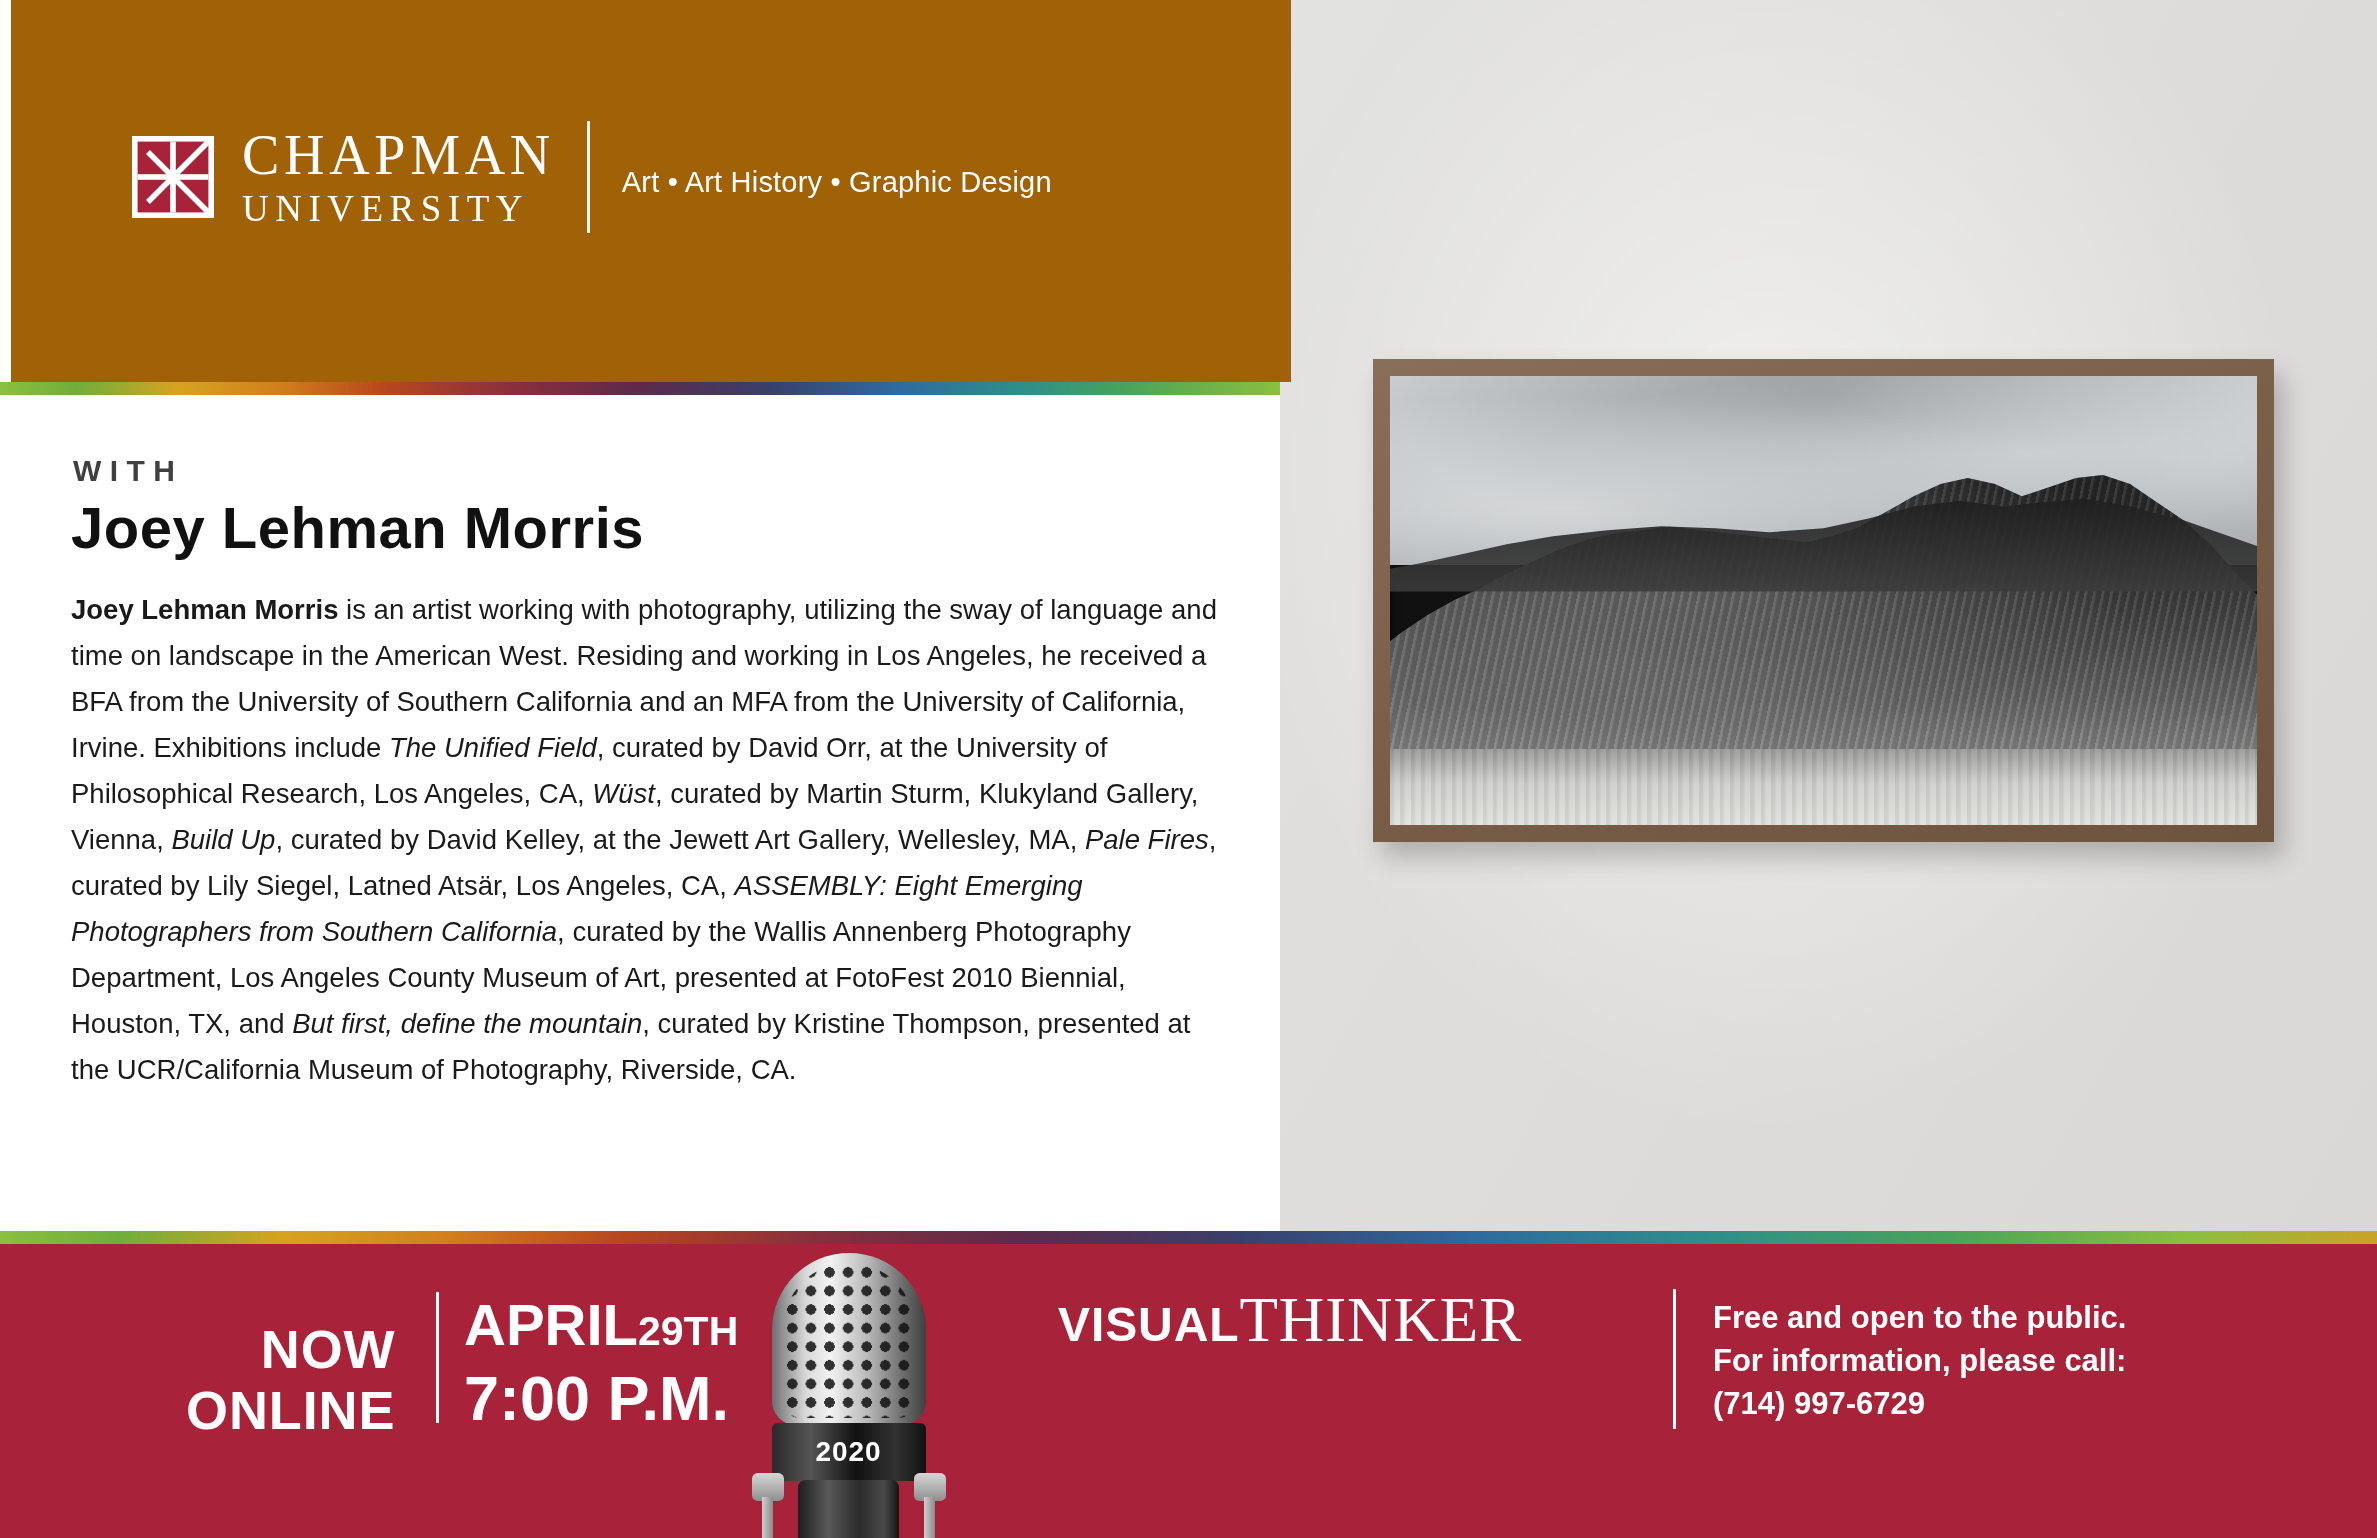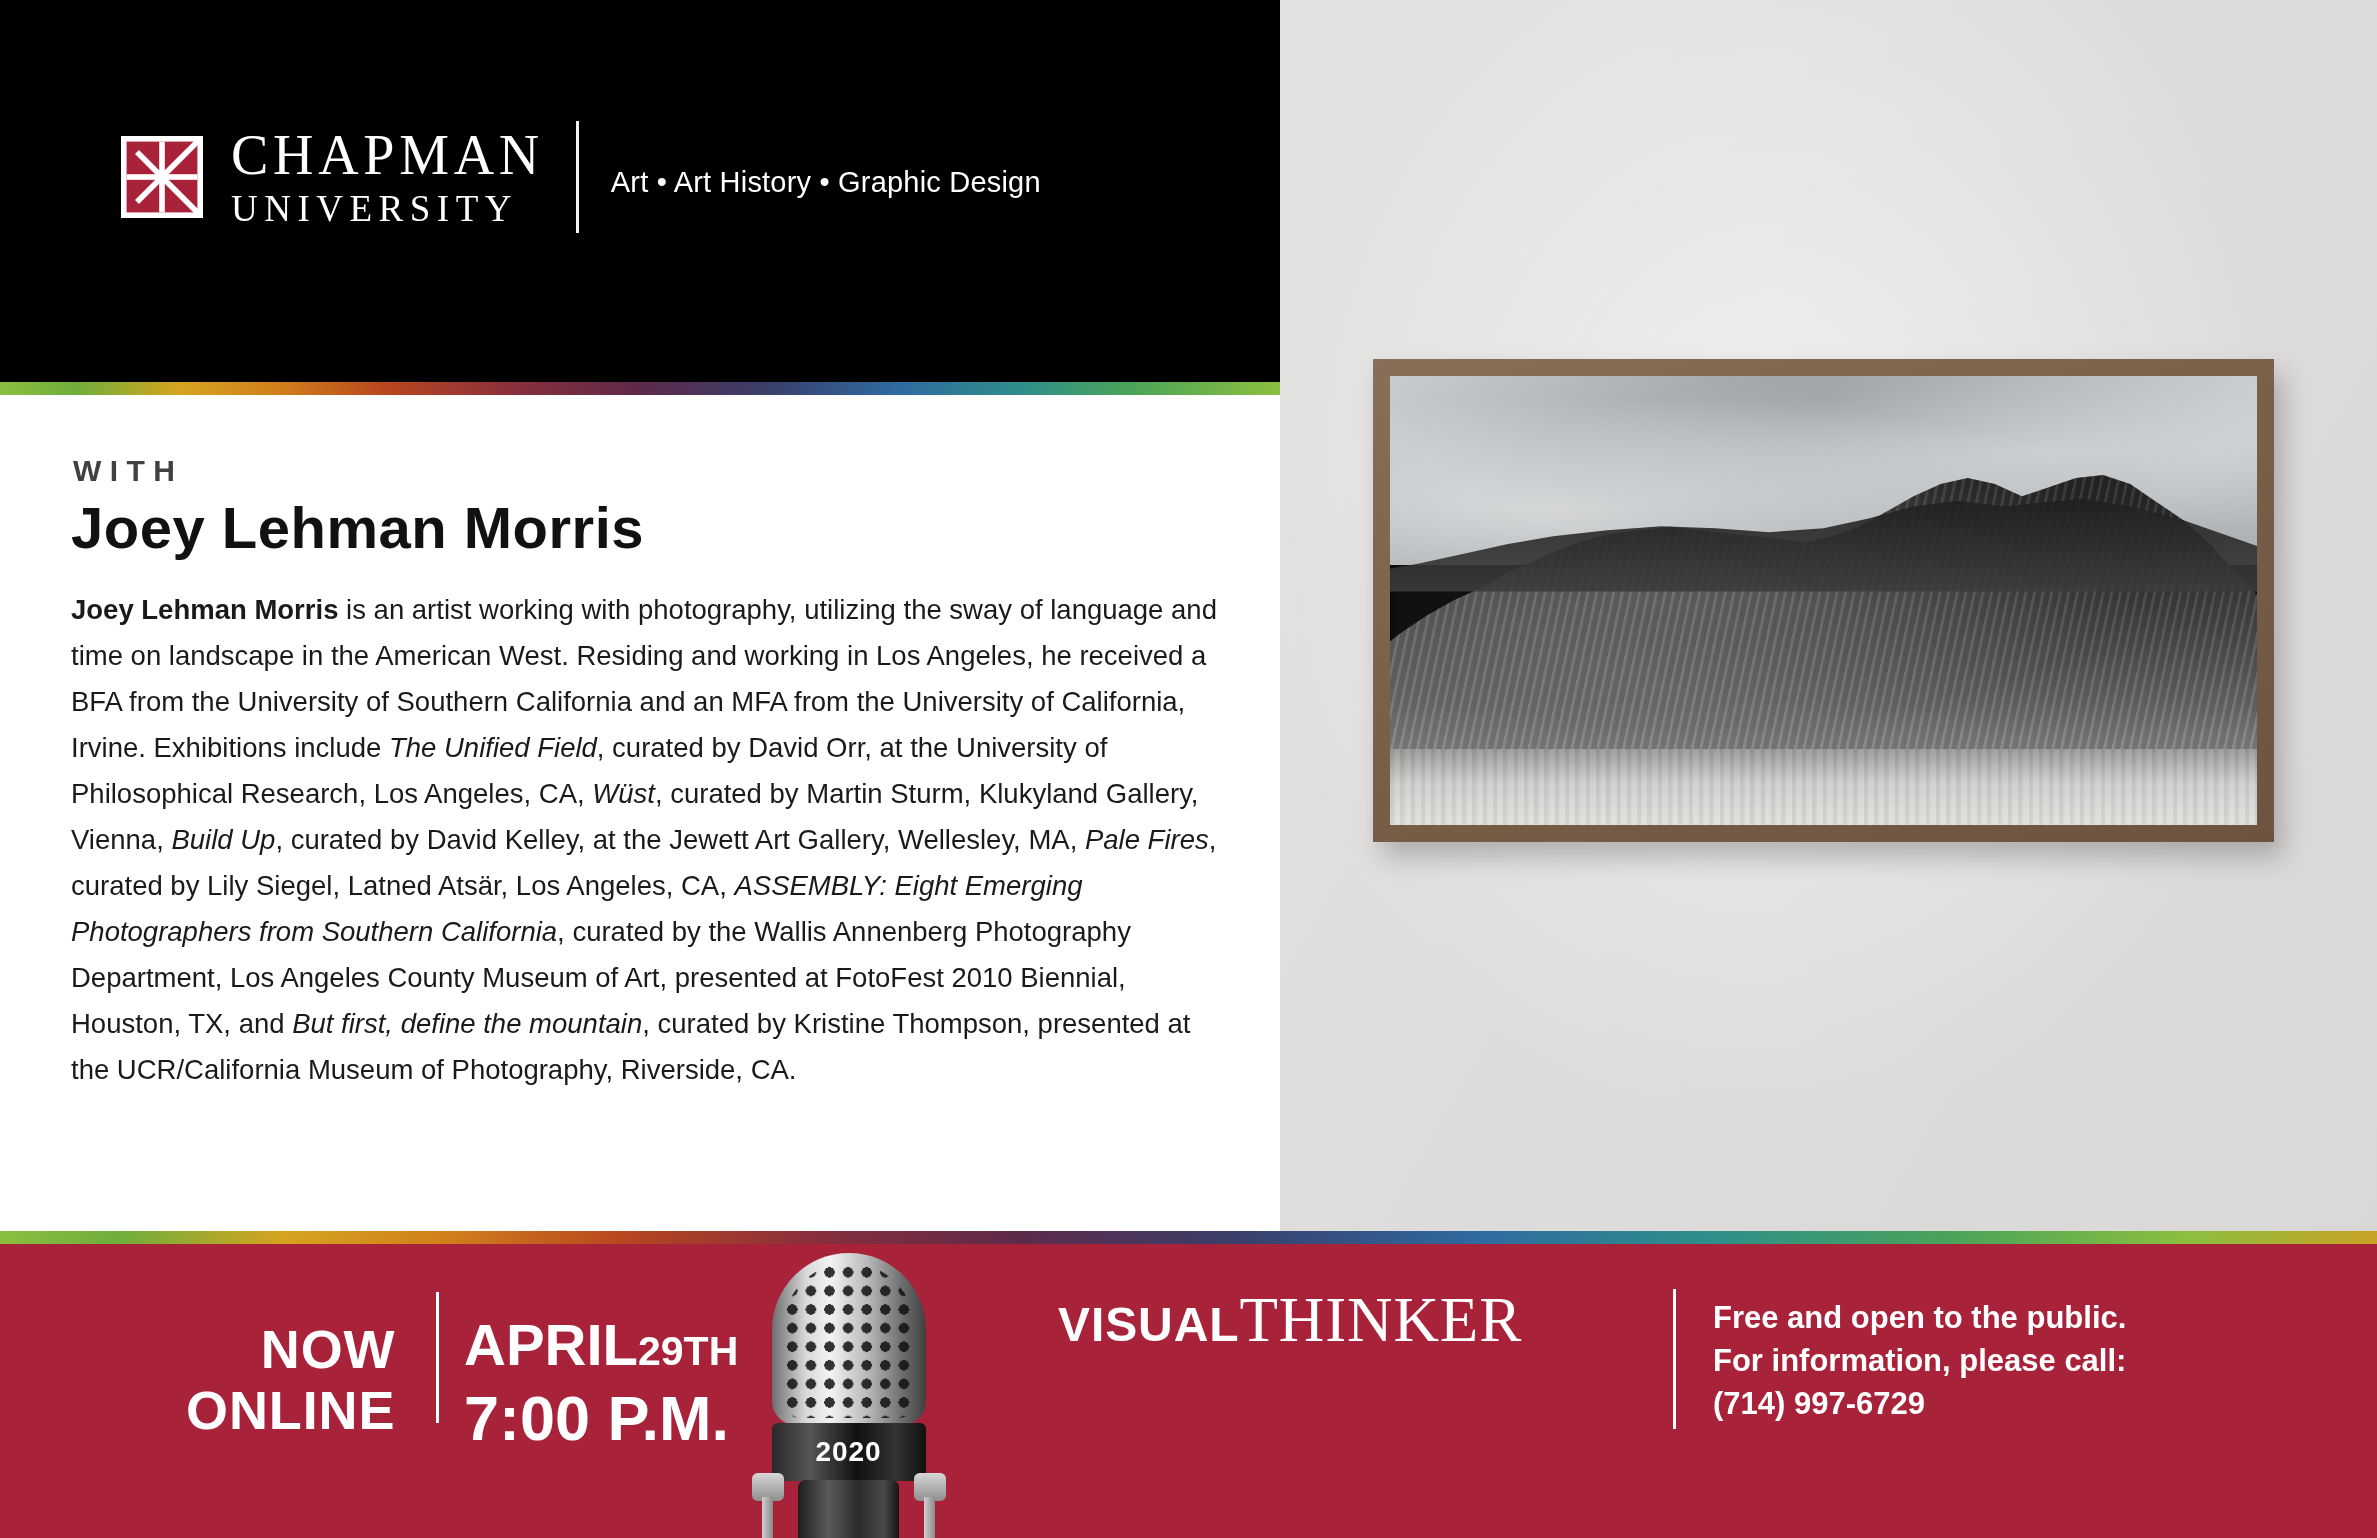--- a/index.html
+++ b/index.html
@@ -120,24 +120,24 @@
   
   .left-col {
     position: absolute;
     left: 0; top: 0;
     width: 1280px;
     height: 1231px;
     background: #ffffff;
   }
   .header-band {
     position: absolute;
-    left: 0; top: 0;
+    left: 11px; top: 0;
     width: 1280px;
     height: 382px;
-    background: #000000;
+    background: #a16207;
   }
   .logo-row {
     position: absolute;
     left: 121px;
     top: 121px;
     display: flex;
     align-items: center;
   }
   .logo-mark {
     width: 82px;
@@ -273,21 +273,20 @@
     top: 48px;
     width: 2.8px;
     height: 131px;
     background: #ffffff;
   }
   .date-block {
     position: absolute;
     left: 464px;
     top: 52px;
     line-height: 1;
-    margin-top: 20px;
   }
   .date-line {
     font-size: 58px;
     font-weight: bold;
     letter-spacing: 0px;
     white-space: nowrap;
   }
   .date-line .small {
     font-size: 41px;
     font-weight: bold;

